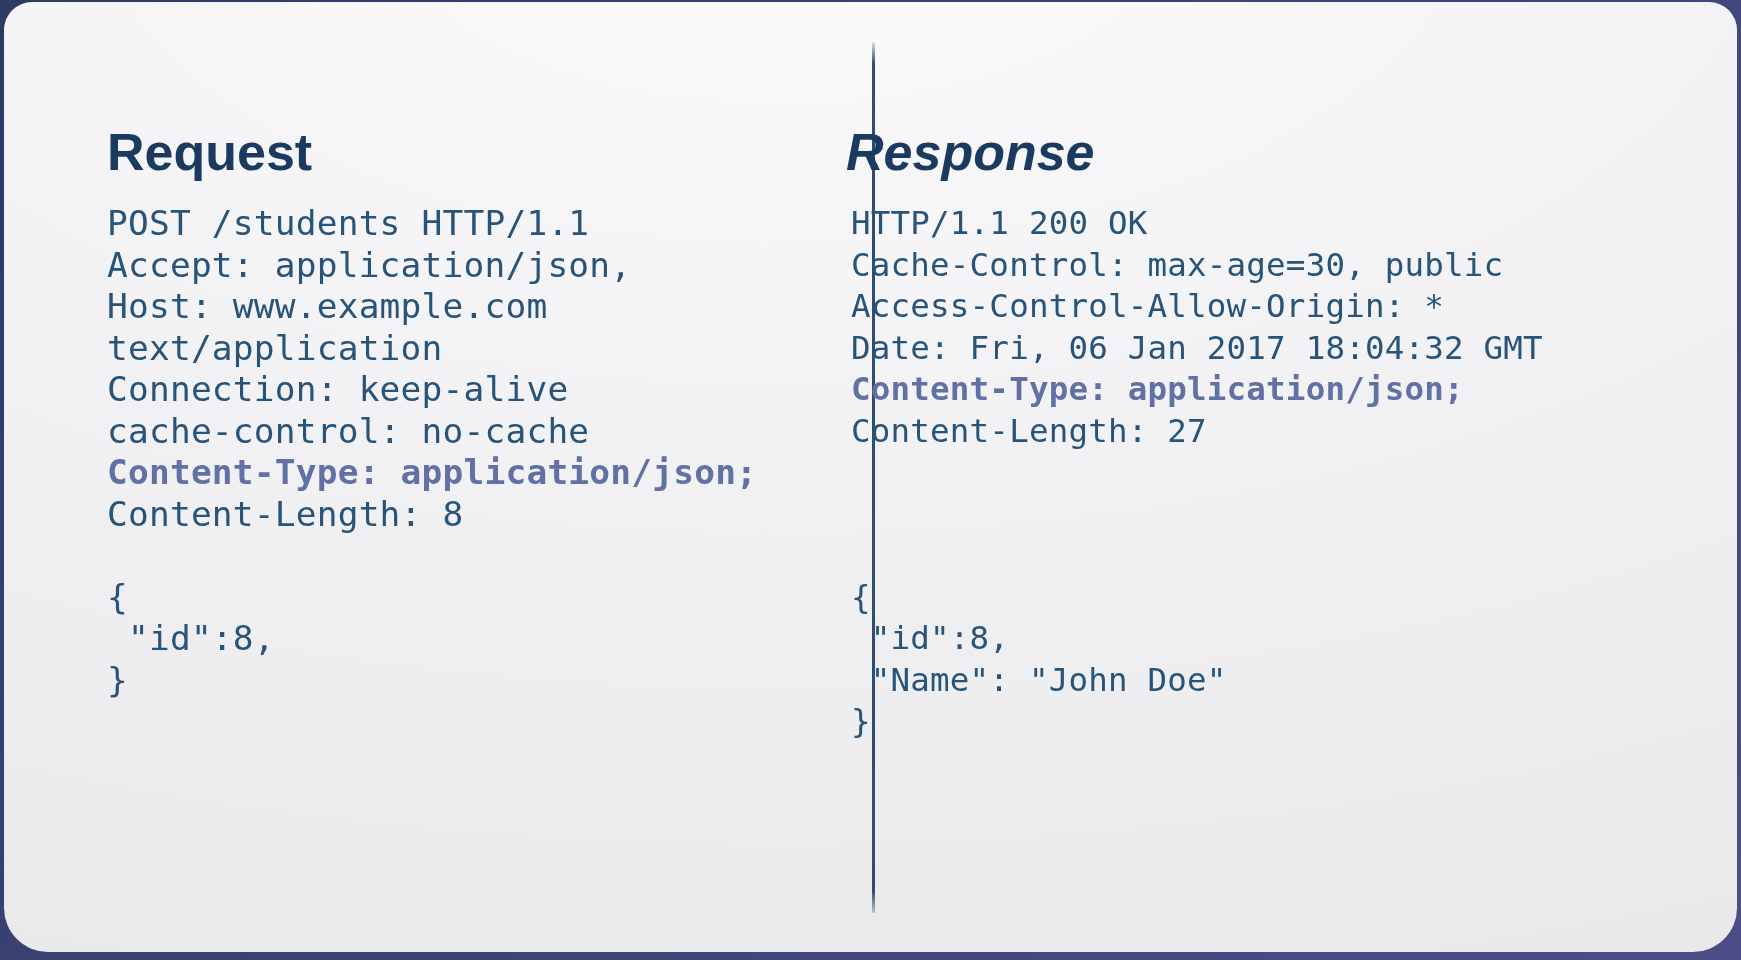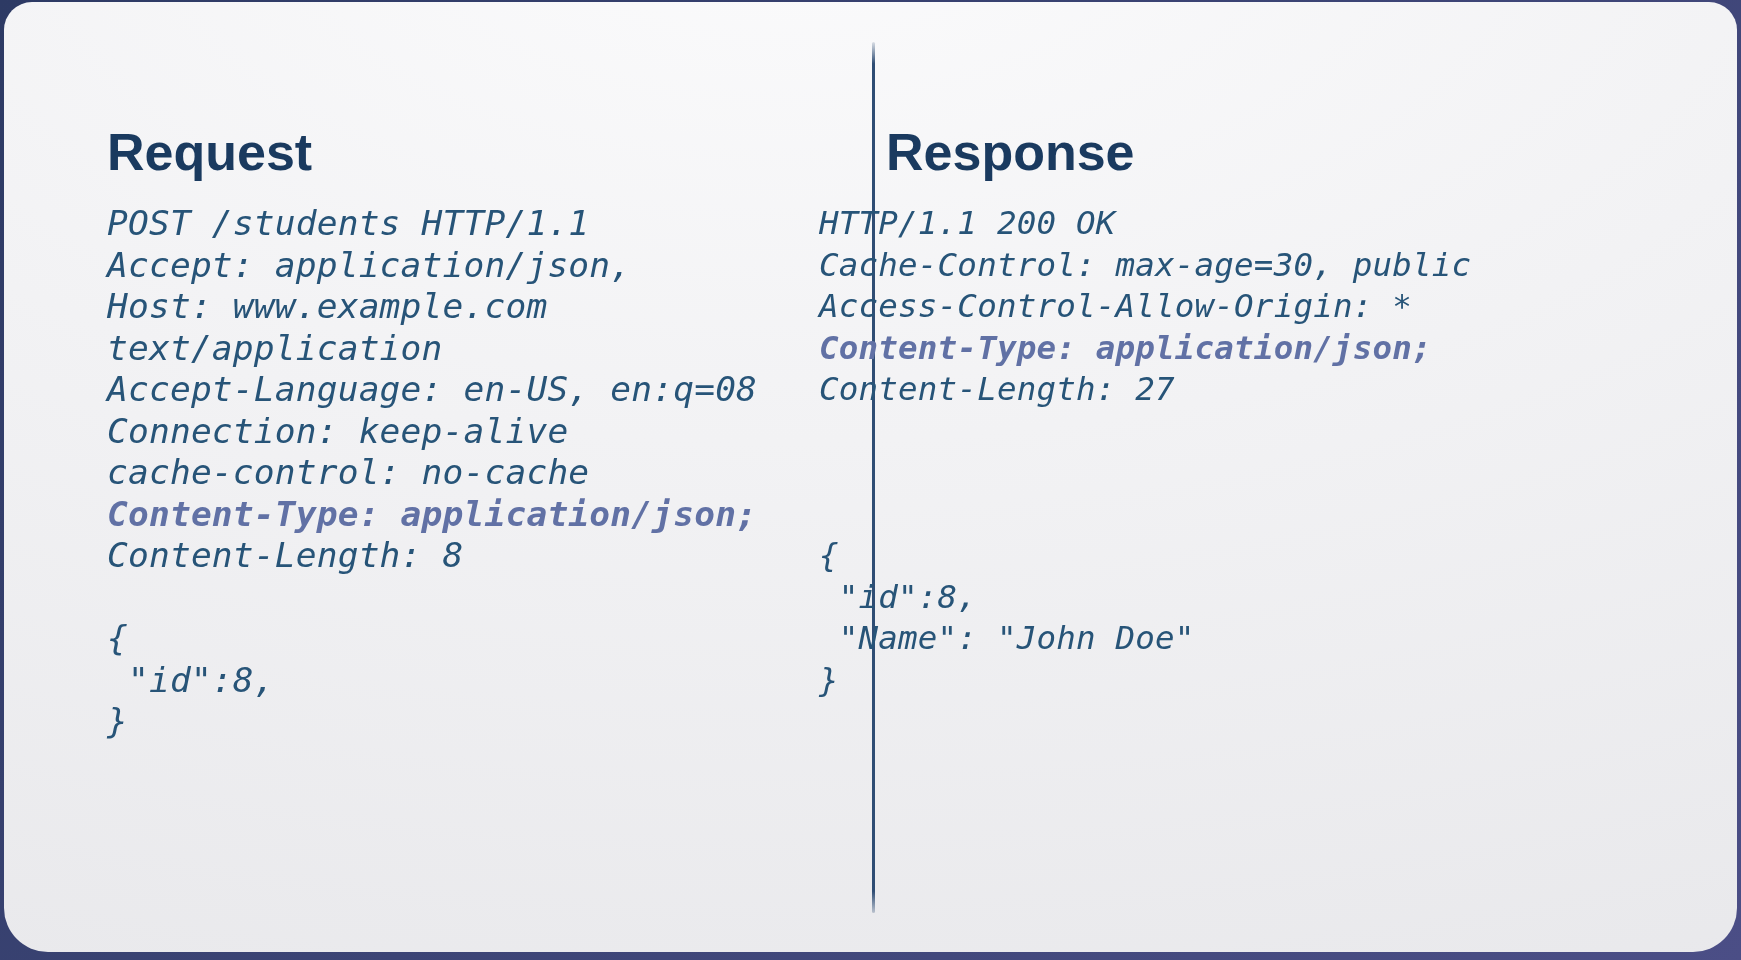--- a/index.html
+++ b/index.html
@@ -47,35 +47,34 @@
     position: absolute;
     margin: 0;
     top: 122px;
     font-size: 52px;
     line-height: 1.1;
     font-weight: bold;
     letter-spacing: 0px;
     color: var(--heading, #1a3a5f);
   }
   .title-left  { left: 103px; }
-  .title-right { left: 882px; }
+  .title-right { left: 842px; font-style: italic; }
   .code {
     position: absolute;
     top: 201px;
     color: var(--code, #275478);
   }
   .code-left  { left: 103px; }
-  .code-right { left: 815px; }
+  .code-right { left: 847px; }
   .code-line {
     font-family: "DejaVu Sans Mono", monospace;
     white-space: pre;
     height: 41.5px;
     line-height: 41.5px;
     letter-spacing: 0.2px;
-    font-style: italic;
   }
   .code-left .code-line  { font-size: 34.5px; }
   .code-right .code-line { font-size: 32.5px; }
   .code-line.hl {
     color: var(--highlight, #6171a5);
     font-weight: bold;
   }
 </style>
 </head>
 <body>
@@ -83,40 +82,40 @@
 <div class="stage">
   <div class="card">
 
     <section>
       <h1 class="panel-title title-left">Request</h1>
       <div class="code code-left">
           <div class="code-line"><span>POST /students HTTP/1.1</span></div>
           <div class="code-line"><span>Accept: application/json,</span></div>
           <div class="code-line"><span>Host: www.example.com</span></div>
           <div class="code-line"><span>text/application</span></div>
-          <div class="code-line"><span>Accept-Language: en-US, en:q=08</span></div>
           <div class="code-line"><span>Connection: keep-alive</span></div>
           <div class="code-line"><span>cache-control: no-cache</span></div>
           <div class="code-line hl"><span>Content-Type: application/json;</span></div>
           <div class="code-line"><span>Content-Length: 8</span></div>
           <div class="code-line"><span></span></div>
           <div class="code-line"><span>{</span></div>
           <div class="code-line"><span> "id":8,</span></div>
           <div class="code-line"><span>}</span></div>
         </div>
     </section>
 
     <div class="divider"></div>
 
     <section>
       <h1 class="panel-title title-right">Response</h1>
       <div class="code code-right">
           <div class="code-line"><span>HTTP/1.1 200 OK</span></div>
           <div class="code-line"><span>Cache-Control: max-age=30, public</span></div>
           <div class="code-line"><span>Access-Control-Allow-Origin: *</span></div>
+          <div class="code-line"><span>Date: Fri, 06 Jan 2017 18:04:32 GMT</span></div>
           <div class="code-line hl"><span>Content-Type: application/json;</span></div>
           <div class="code-line"><span>Content-Length: 27</span></div>
           <div class="code-line"><span></span></div>
           <div class="code-line"><span></span></div>
           <div class="code-line"><span></span></div>
           <div class="code-line"><span>{</span></div>
           <div class="code-line"><span> "id":8,</span></div>
           <div class="code-line"><span> "Name": "John Doe"</span></div>
           <div class="code-line"><span>}</span></div>
         </div>

